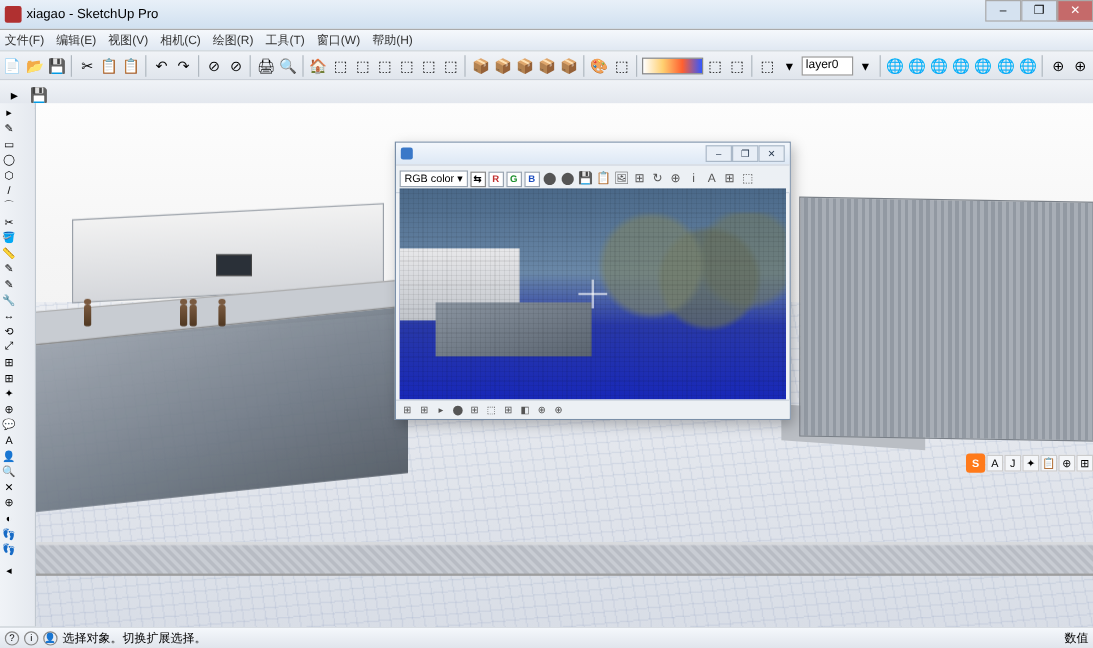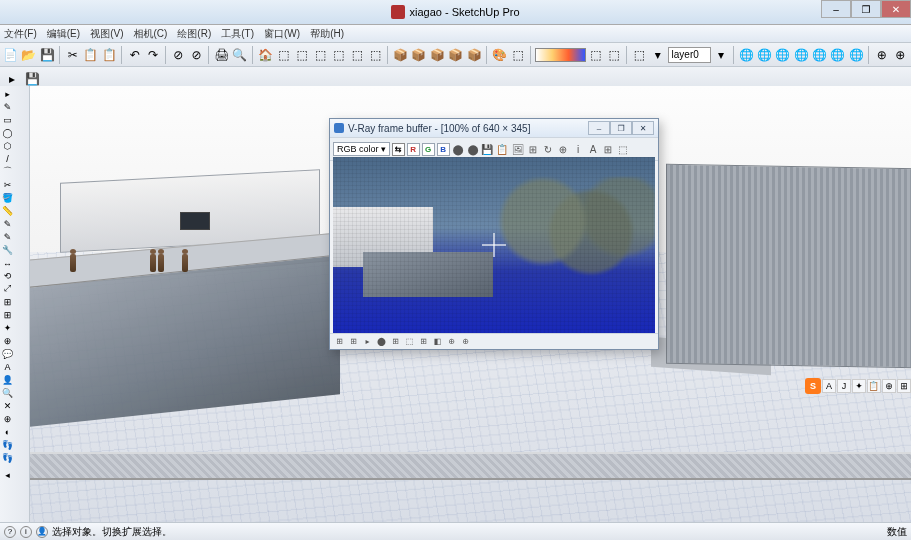--- a/index.html
+++ b/index.html
@@ -1,19 +1,19 @@
 <!DOCTYPE html>
 <html><head>
 <meta charset="utf-8">
 <style>
 * { box-sizing: border-box; margin: 0; padding: 0; }
 body { font-family: "Segoe UI", Tahoma, sans-serif; font-size: 11px; width: 911px; height: 540px; overflow: hidden; background: #fff; position: relative; }
 
 
-.titlebar { height: 20px; background: linear-gradient(#e8f0f8,#d0e0f0); border-bottom: 1px solid #aaa; display: flex; align-items: center; padding: 12px 4px; position: relative; justify-content: center; }
+.titlebar { height: 20px; background: linear-gradient(#e8f0f8,#d0e0f0); border-bottom: 1px solid #aaa; display: flex; align-items: center; padding: 12px 4px; position: relative; }
 .titlebar .icon { width: 14px; height: 14px; background:#b03030; border-radius:2px; margin-right:4px; }
 .titlebar .controls { position:absolute; right:0; top:0; display:flex; }
 .titlebar .controls span { width:30px; height:18px; background:#d5e2f0; border:1px solid #aaa; display:flex; align-items:center; justify-content:center; font-size:10px;}
 .titlebar .controls .close { background:#c56a6a; color:#fff;}
 
 .menubar { height:18px; background:linear-gradient(#f5f8fc,#e0e8f2); border-bottom:1px solid #c0c8d0; display:flex; align-items:center; padding:0 4px; font-size:10px; gap:10px;}
 .menubar span { color:#333; }
 
 .toolbar1, .toolbar2 { height:24px; background:linear-gradient(#f0f3f7,#e0e5ec); border-bottom:1px solid #c0c8d0; display:flex; align-items:center; padding:0 2px; gap:1px;}
 .tbtn { width:20px; height:20px; border:1px solid transparent; display:flex; align-items:center; justify-content:center; font-size:12px; border-radius:2px; }
@@ -224,21 +224,20 @@
     <span>✦</span>
     <span>📋</span>
     <span>⊕</span>
     <span>⊞</span>
   </div>
 </div>
 
 <div class="render-win">
   <div class="rw-titlebar">
     <div class="ri"></div>
-    <span>V-Ray frame buffer - [100% of 640 × 345]</span>
     <div class="controls">
       <span>–</span>
       <span>❐</span>
       <span>✕</span>
     </div>
   </div>
   <div class="rw-toolbar">
     <div class="drop">RGB color ▾</div>
     <div class="chbtn" style="border-color:#888">⇆</div>
     <div class="chbtn" style="color:#c03030">R</div>

